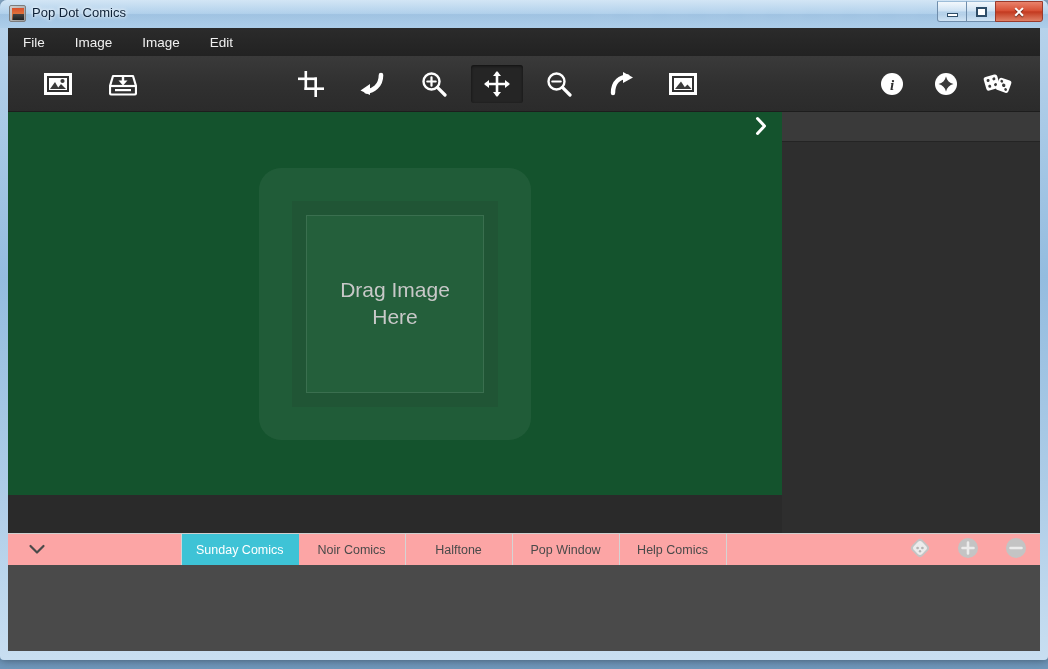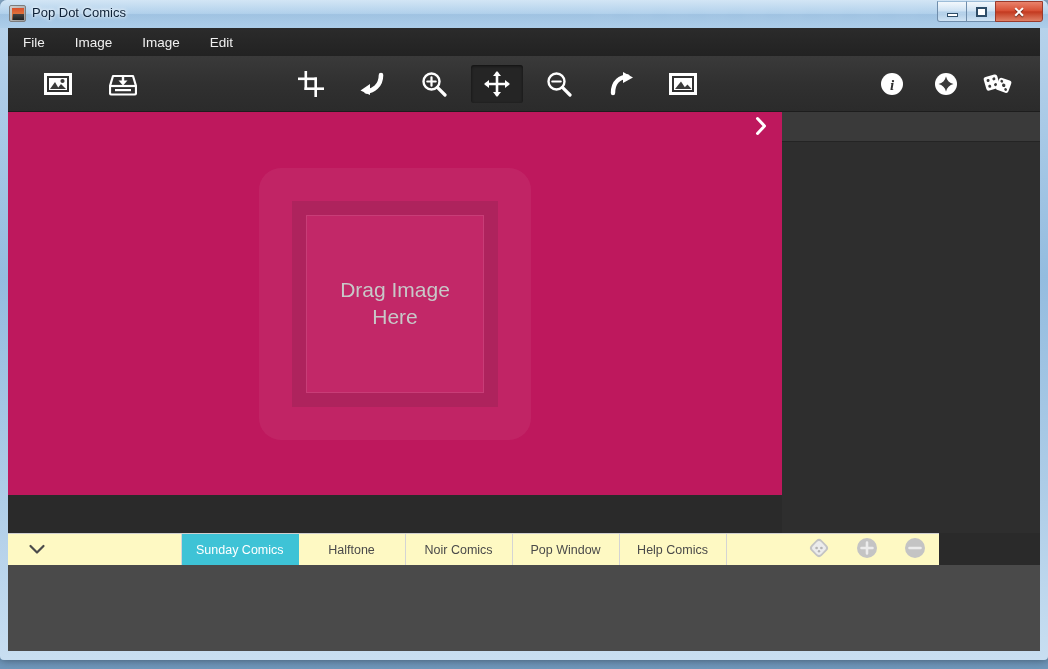--- a/index.html
+++ b/index.html
@@ -139,21 +139,21 @@
   }
   .tool.active {
     background: #252525;
     box-shadow: inset 0 1px 3px rgba(0,0,0,.6);
   }
   .tool svg { display: block; }
 
   
   #canvas {
     position: absolute; left: 0; top: 84px; width: 774px; height: 383px;
-    background: #be185d;
+    background: #14532d;
   }
   #chevron-right {
     position: absolute; right: 0; top: 0; width: 42px; height: 32px;
     display: flex; align-items: center; justify-content: center;
   }
   #dropzone {
     position: absolute; left: 50%; top: 50%;
     transform: translate(-50%,-50%);
     width: 272px; height: 272px;
     border-radius: 22px;
@@ -184,22 +184,22 @@
     background: #2e2e2e;
   }
   #rp-strip {
     position: absolute; left: 0; top: 0; width: 258px; height: 30px;
     background: #3a3a3a;
     border-bottom: 1px solid #242424;
   }
 
   
   #tabbar {
-    position: absolute; left: 0; top: 505px; width: 931px; height: 32px;
-    background: #fef9c3;
+    position: absolute; left: 0; top: 505px; width: 1032px; height: 32px;
+    background: #fca5a5;
     border-top: 1px solid #cfcfcf;
     display: flex; align-items: stretch;
   }
   #tab-dropdown {
     width: 174px; display: flex; align-items: center;
     padding-left: 20px;
     border-right: 1px solid #d4d4d4;
   }
   .tab {
     min-width: 107px; padding: 0 14px;
@@ -419,22 +419,22 @@
     <div id="tabbar">
       <div id="tab-dropdown">
         <span>
           <svg width="18" height="12" viewBox="0 0 18 12">
             <path d="M2.5 3 L9 9.5 L15.5 3" fill="none" stroke="#4a4a4a" stroke-width="2.2" stroke-linecap="round" stroke-linejoin="round"></path>
           </svg>
         </span>
       </div>
 
       <div class="tab active">Sunday Comics</div>
+      <div class="tab">Noir Comics</div>
       <div class="tab">Halftone</div>
-      <div class="tab">Noir Comics</div>
       <div class="tab">Pop Window</div>
       <div class="tab">Help Comics</div>
 
       <div id="tab-spacer"></div>
 
       <div class="tab-act">
         <span>
           <svg width="22" height="22" viewBox="0 0 22 22">
             <g transform="rotate(45 11 11)">
               <rect x="3.5" y="3.5" width="15" height="15" rx="4" fill="#c4c4c4"></rect>

